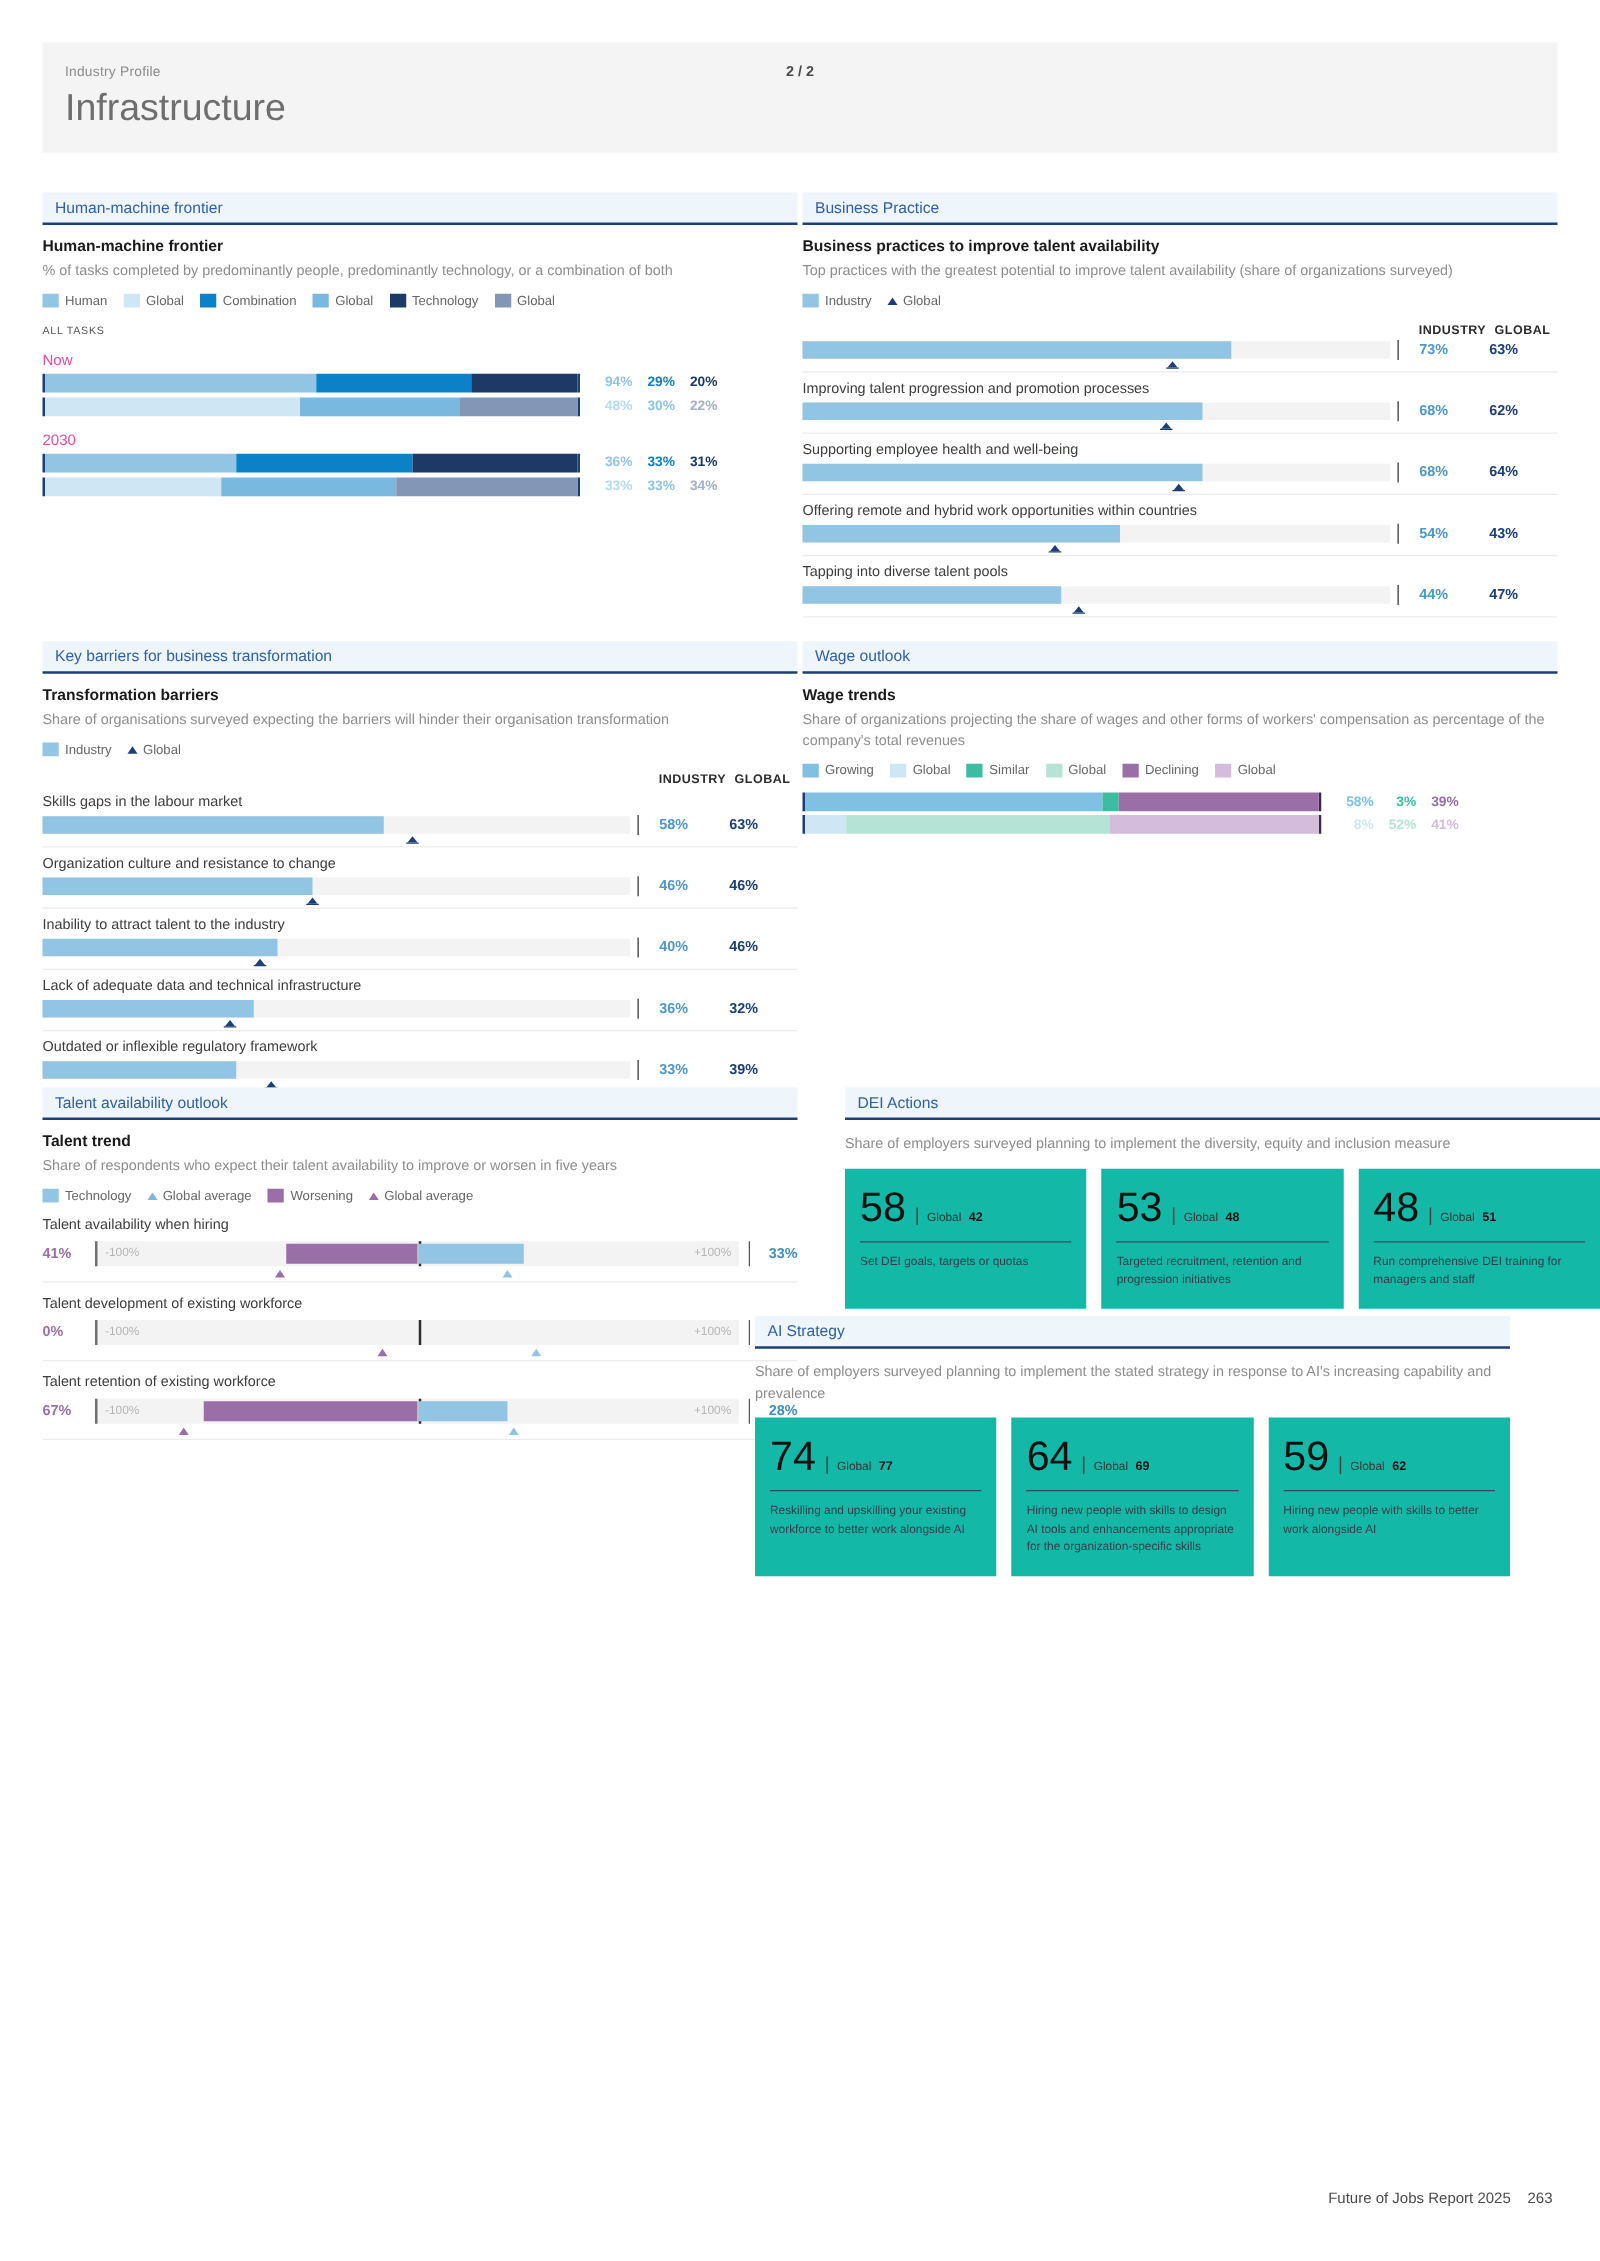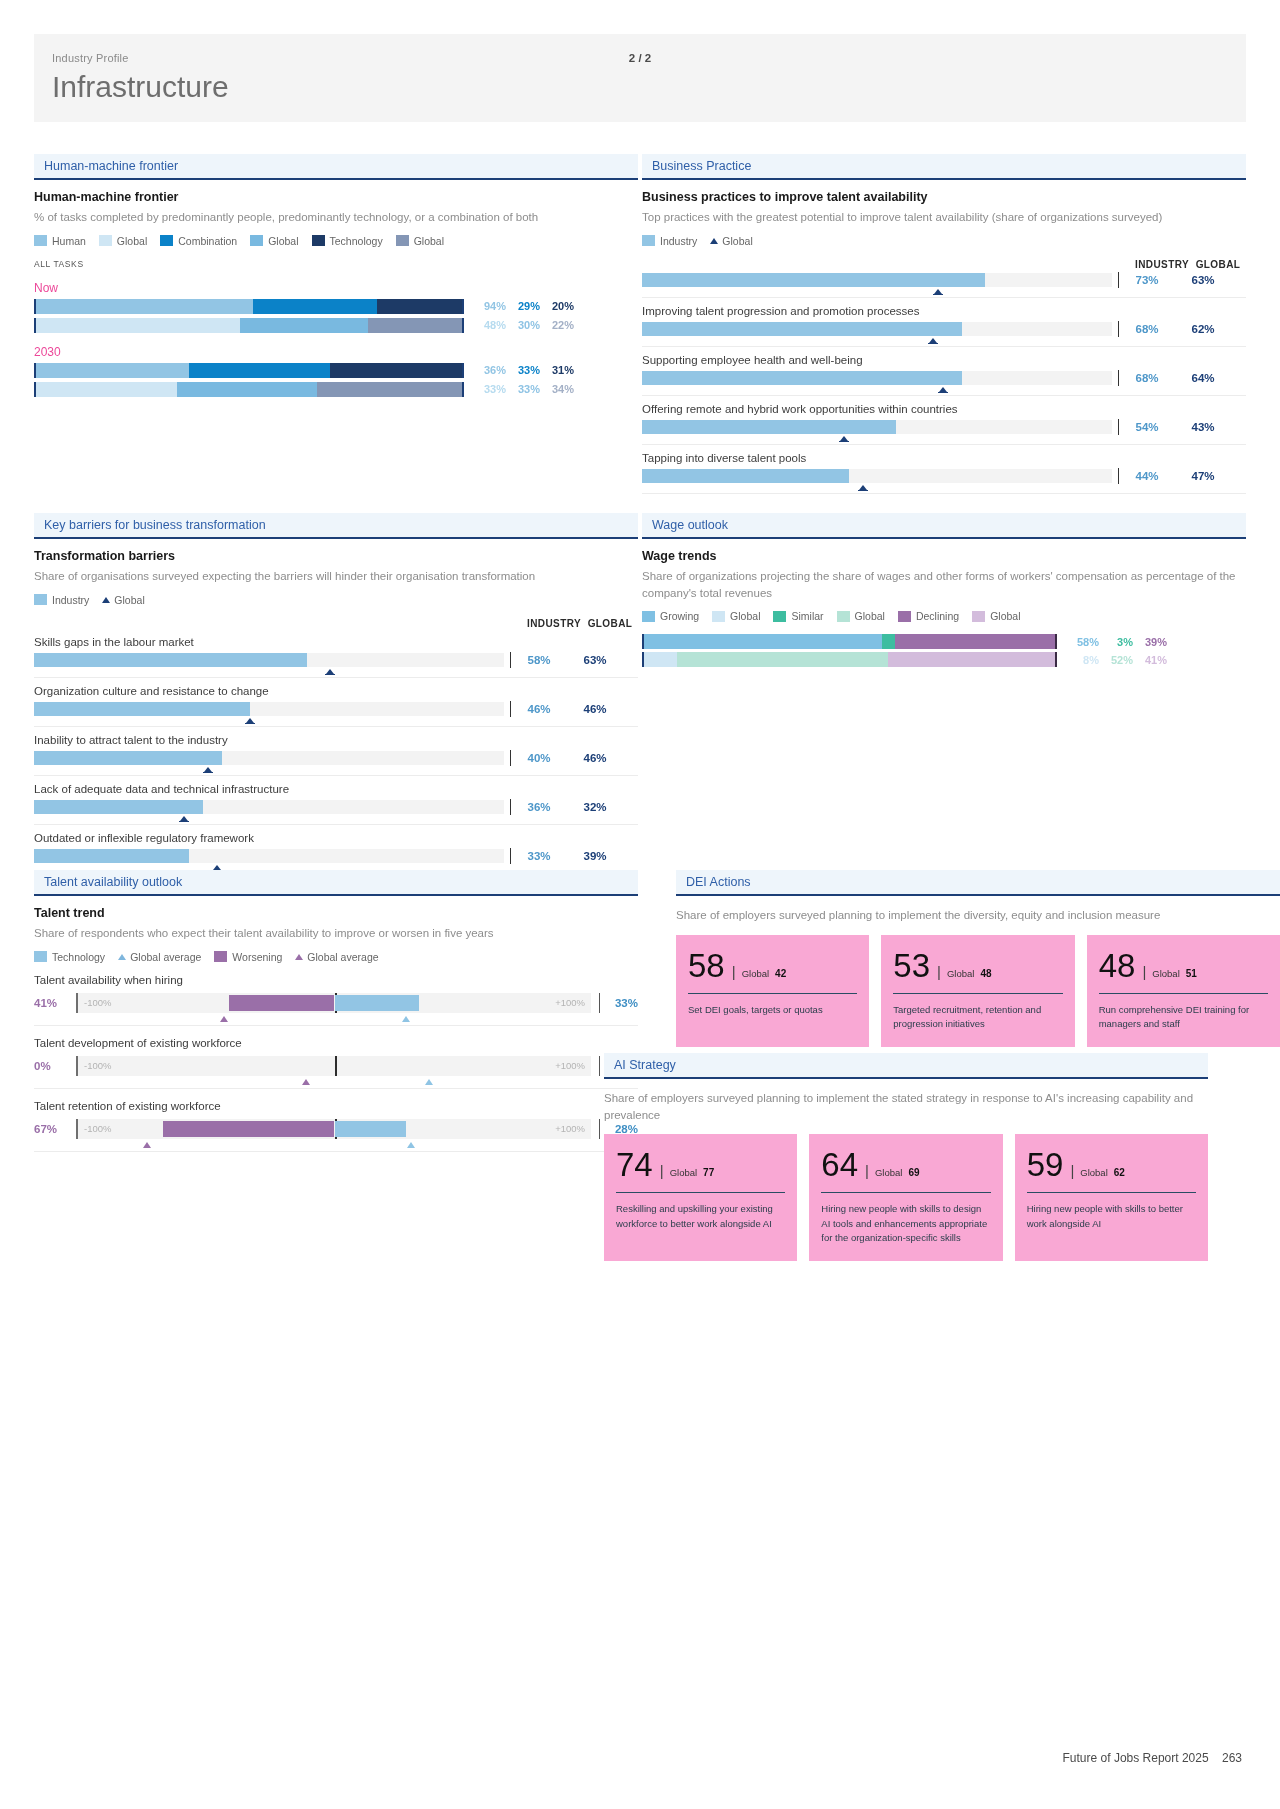--- a/index.html
+++ b/index.html
@@ -108,21 +108,21 @@
   .tt-seg { position: absolute; top: 2px; height: 16px; }
   .tt-mark {
     position: absolute; bottom: -9px; width: 0; height: 0;
     border-left: 4px solid transparent; border-right: 4px solid transparent;
     border-bottom: 6px solid #9a6fa8;
   }
   .tt-mark.blue { border-bottom-color: #8fc4e4; }
 
   
   .cards { display: flex; gap: 12px; margin-top: 11px; }
-  .card { background: #f9a8d4; flex: 1; padding: 14px 12px 16px 12px; position: relative; }
+  .card { background: #14b8a6; flex: 1; padding: 14px 12px 16px 12px; position: relative; }
   .card-topline { display: flex; align-items: baseline; }
   .card-num { font-size: 33px; font-weight: 400; color: #111; line-height: 1; }
   .card-pipe { color: #444; margin: 0 6px 0 7px; font-size: 15px; }
   .card-global-lbl { font-size: 9.5px; color: #333; }
   .card-global-val { font-size: 10px; font-weight: bold; color: #111; margin-left: 6px; }
   .card-hr { height: 1px; background: #2a4c63; margin: 11px 0 9px 0; }
   .card-desc { font-size: 9.5px; color: #2c3e4c; line-height: 1.5; }
 
   
   .footer {

